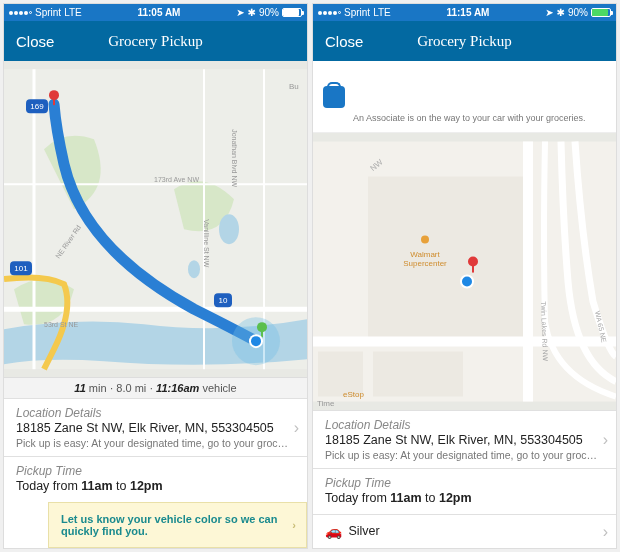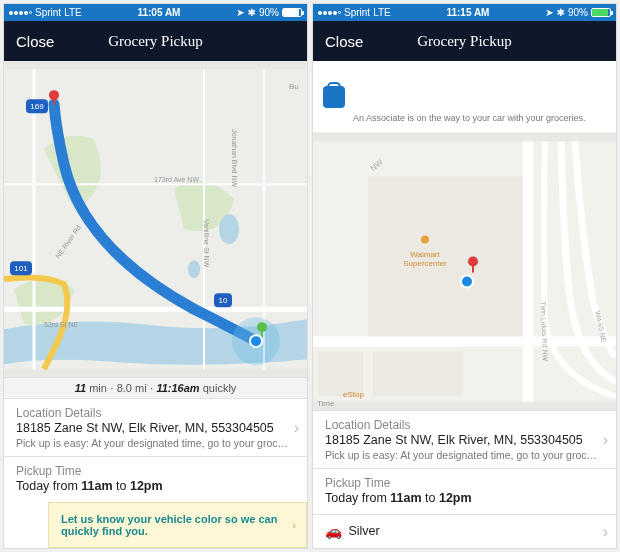--- a/index.html
+++ b/index.html
@@ -47,21 +47,21 @@
     content:""; position:absolute; right:-3px; top:2px; width:2px; height:4px;
     background:#fff; border-radius:0 1px 1px 0;
   }
   .battery-fill { height: 100%; border-radius:1px; }
   .batt-white { background:#fff; }
   .batt-green { background:#4cd964; }
 
   
   .nav-bar {
     height: 40px;
-    background: #0f172a;
+    background: #0369a1;
     color: #fff;
     display: flex;
     align-items: center;
     justify-content: center;
     position: relative;
   }
   .nav-close {
     position: absolute;
     left: 12px;
     font-size: 15px;
@@ -113,21 +113,21 @@
   }
   .eta-bar b { color:#222;font-style:italic; }
 
   
   .info {
     background:#fff;
     border-top:1px solid #e0e0e0;
     padding:7px 12px;
     position:relative;
   }
-  .info .label { font-size: 12px; color:#888; }
+  .info .label { font-size: 12px; color:#888;font-style:italic; }
   .info .main { font-size: 12.5px; color:#222; font-weight:500; line-height:1.35; }
   .info .sub  { font-size: 10.5px; color:#777; overflow:hidden; white-space:nowrap; text-overflow:ellipsis; }
   .chevron {
     position:absolute; right:8px; top:50%; transform:translateY(-50%);
     color:#c0c0c0; font-size:16px;
   }
 
   .vehicle-row { display:flex; align-items:center; gap:6px; }
   .car-icon { color:#bbb; font-size:14px; }
 
@@ -231,21 +231,21 @@
       <text x="40" y="258" font-size="7" fill="#999">53rd St NE</text>
       <text x="55" y="190" font-size="7" fill="#999" transform="rotate(-55 55 190)">NE River Rd</text>
       <text x="150" y="113" font-size="7" fill="#999">173rd Ave NW</text>
       <text x="228" y="60" font-size="7" fill="#999" transform="rotate(90 228 60)">Jonathan Blvd NW</text>
       <text x="200" y="150" font-size="7" fill="#999" transform="rotate(90 200 150)">Vanilline St NW</text>
       <text x="285" y="20" font-size="8" fill="#999">Bu</text>
     </svg>
   </div>
 
   <div class="eta-bar">
-    <b>11</b> <span>min</span> · <span>8.0 mi</span> · <b>11:16am</b> <span>quickly</span>
+    <b>11</b> <span>min</span> · <span>8.0 mi</span> · <b>11:16am</b> <span>vehicle</span>
   </div>
 
   <div class="info">
     <div class="label">Location Details</div>
     <div class="main">18185 Zane St NW, Elk River, MN, 553304505</div>
     <div class="sub">Pick up is easy: At your designated time, go to your groc…</div>
     <span class="chevron">›</span>
   </div>
 
   <div class="info">

